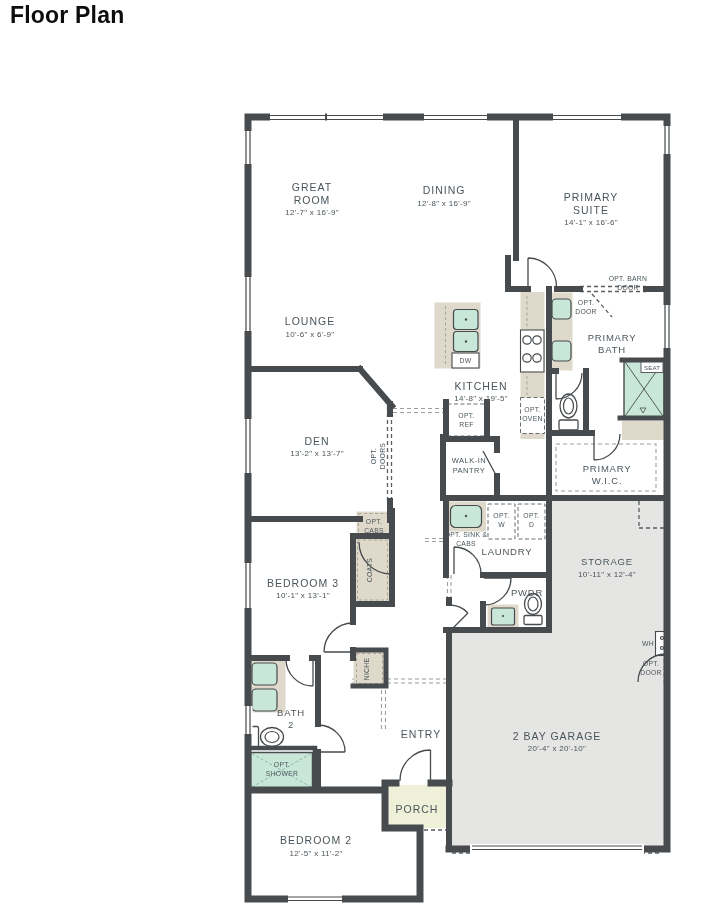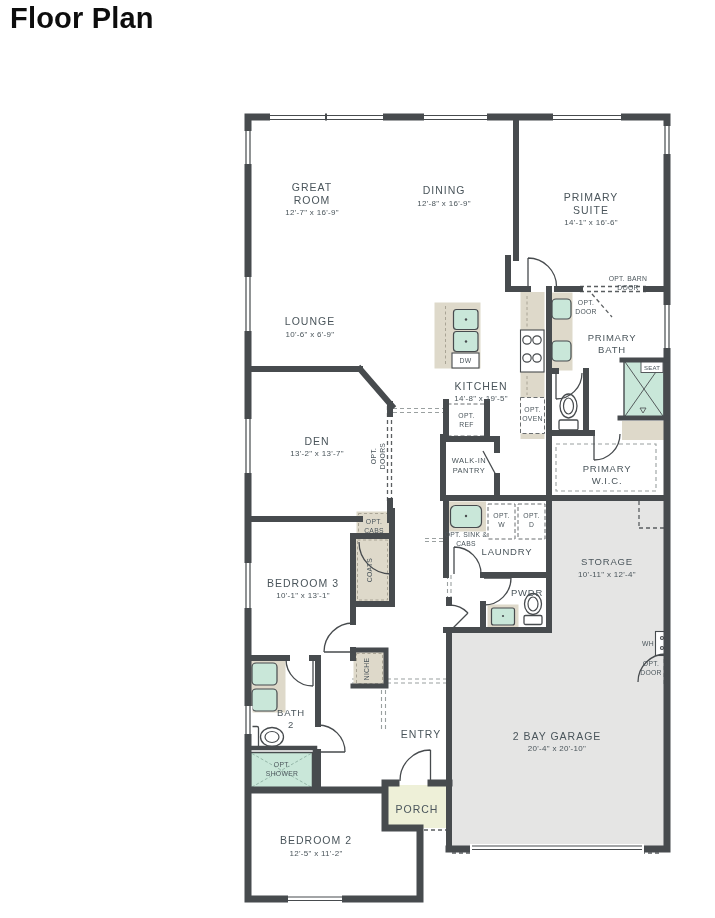--- a/index.html
+++ b/index.html
@@ -1,17 +1,17 @@
 <!DOCTYPE html>
 <html><head>
 <meta charset="utf-8">
 <style>
   html,body{margin:0;padding:0;background:#ffffff;}
   body{width:715px;height:918px;position:relative;font-family:"Liberation Sans",sans-serif;}
-  #title{position:absolute;left:10px;top:2px;font-size:29px;font-weight:700;color:#0d0d0d;margin:0;letter-spacing:.2px;}
+  #title{position:absolute;left:10px;top:2px;font-size:23px;font-weight:700;color:#0d0d0d;margin:0;letter-spacing:.2px;}
   svg{position:absolute;left:0;top:0;}
   text{fill:#4a555b;text-anchor:middle;}
   .room{font-size:10.5px;letter-spacing:1px;}
   .room2{font-size:9.5px;letter-spacing:.8px;}
   .med{font-size:7.5px;letter-spacing:.5px;}
   .dims{font-size:8px;letter-spacing:.3px;}
   .small{font-size:6.8px;letter-spacing:.3px;}
   .tiny{font-size:6px;letter-spacing:.2px;}
   .wall{stroke:#474b4e;fill:none;stroke-linecap:square;}
   .w7{stroke-width:7;} .w6{stroke-width:6;} .w5{stroke-width:5;} .w4{stroke-width:4.5;}

